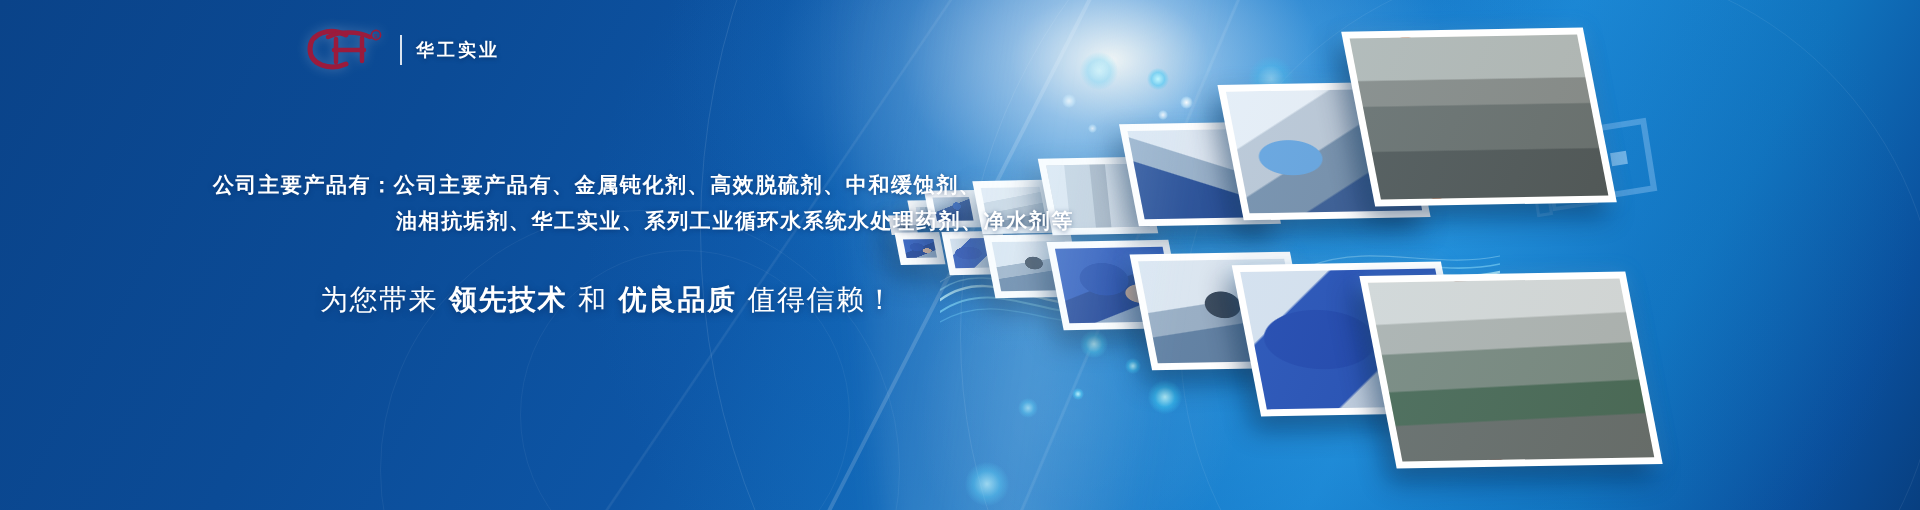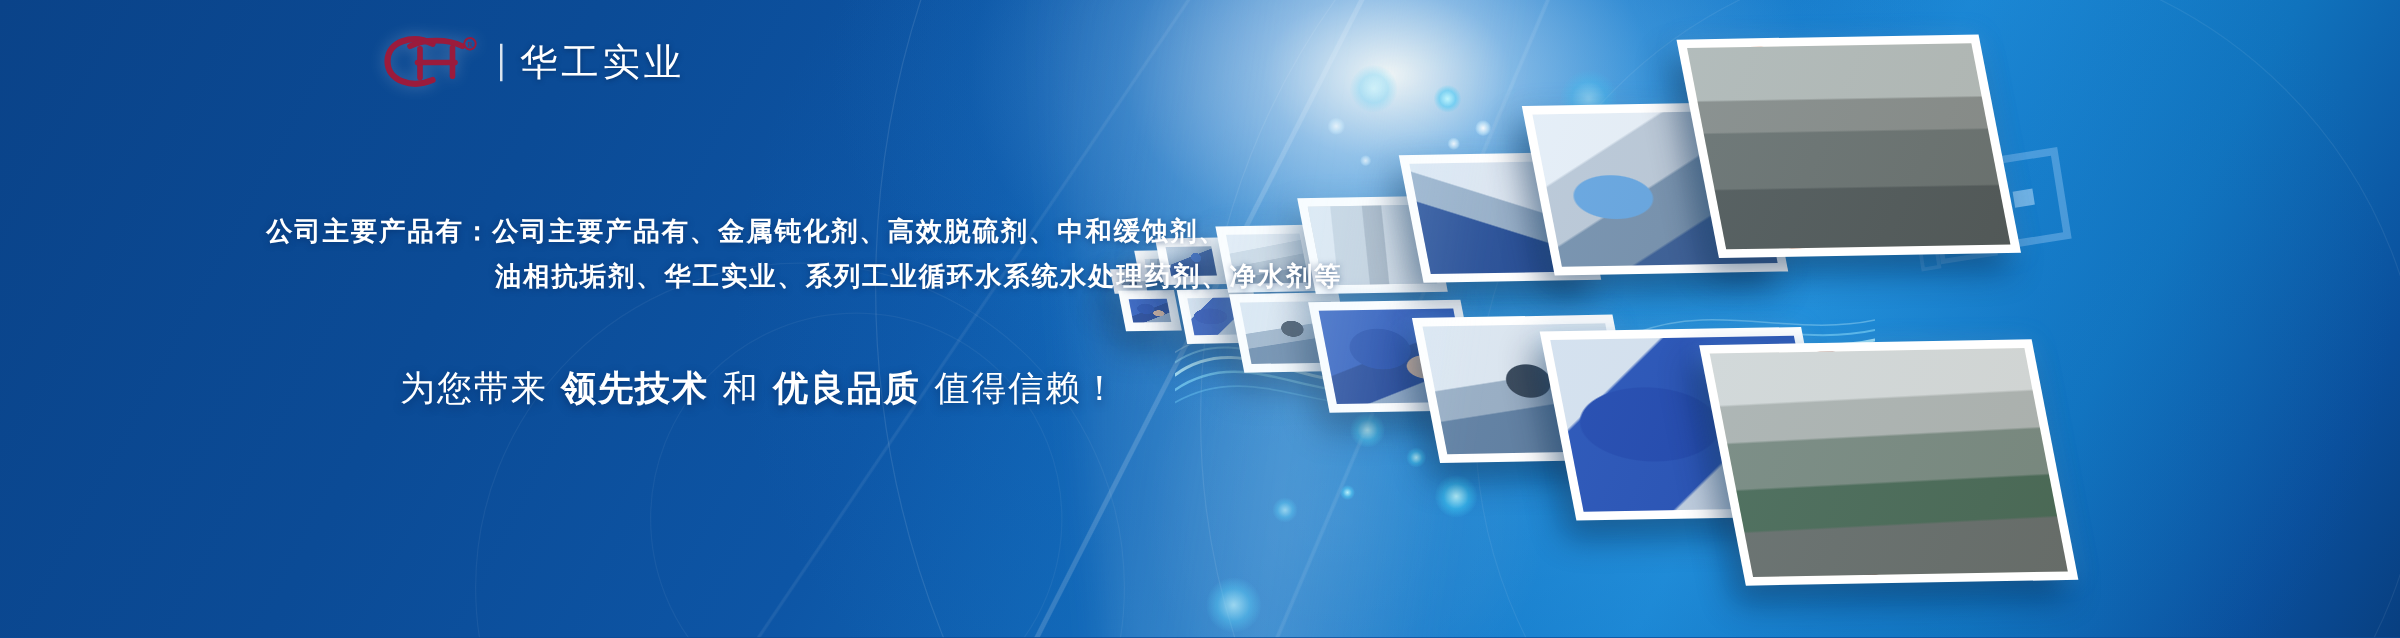--- a/index.html
+++ b/index.html
@@ -81,21 +81,21 @@
 
   
   .logo{
     position:absolute;left:300px;top:22px;
     display:flex;align-items:center;gap:14px;height:56px;
   }
   .logo-mark{position:relative;width:86px;height:50px;}
   .logo-mark svg{display:block;filter:drop-shadow(0 0 6px rgba(255,255,255,0.25));}
   .logo-div{width:2px;height:30px;background:rgba(255,255,255,0.85);}
   .logo-text{
-    color:#ffffff;font-size:30px;letter-spacing:3px;font-weight:400;
+    color:#ffffff;font-size:18px;letter-spacing:3px;font-weight:700;
     text-shadow:0 1px 4px rgba(0,30,70,0.55);white-space:nowrap;
   }
 
   
   .copy{position:absolute;left:0;top:0;width:1100px;}
 
   .prod-line{
     color:#ffffff;
     font-size:21px;
     font-weight:700;
@@ -106,21 +106,20 @@
   .prod-1{position:absolute;left:213px;top:171px;}
   .prod-2{position:absolute;left:396px;top:207px;}
 
   .tagline{
     position:absolute;left:320px;top:281px;
     color:#ffffff;
     font-size:28px;
     letter-spacing:1.5px;
     white-space:nowrap;
     text-shadow:0 2px 7px rgba(0,35,85,0.6);
-    margin-top:11px;
   }
   .tagline .em{font-weight:700;}
   .tagline .sp{display:inline-block;width:11px;}
 
   
   .collage{
     position:absolute;left:880px;top:0;width:1040px;height:510px;
     perspective:1400px;
   }
   .card{

